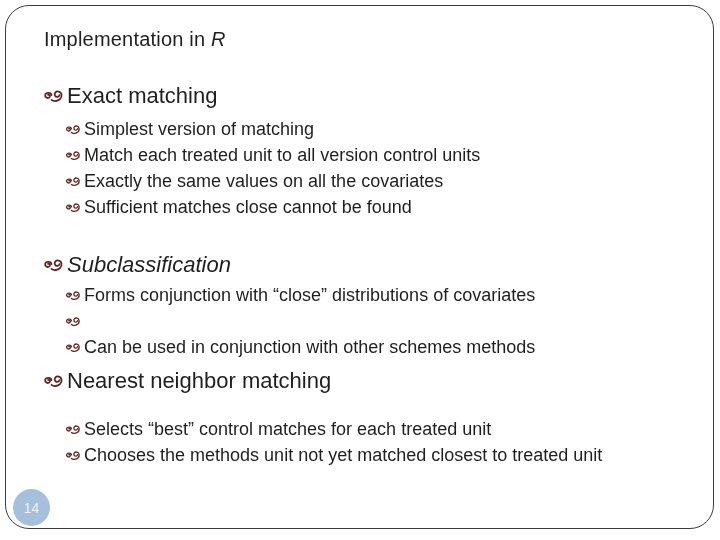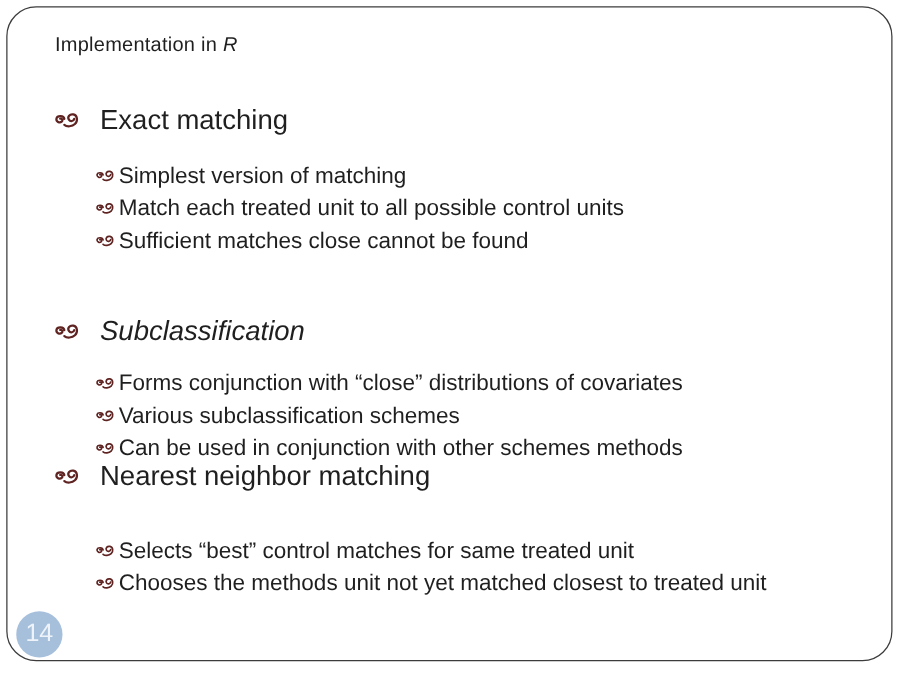--- a/index.html
+++ b/index.html
@@ -17,42 +17,42 @@
     width: 709px; height: 524px;
     border: 1px solid var(--border, #3c3c3c);
     border-radius: 24px;
     box-sizing: border-box;
     background: transparent;
   }
   .slide-title {
     position: absolute;
     left: 44px; top: 28px;
     margin: 0;
-    font-size: 16px;
+    font-size: 20px;
     font-weight: 400;
     letter-spacing: 0.2px;
     color: var(--text, #1f1f1f);
     white-space: nowrap;
   }
   .slide-title em { font-style: italic; }
   .heading {
     position: absolute;
     left: 43px;
     display: flex;
     align-items: center;
-    gap: 16px;
+    gap: 3px;
     font-size: 22px;
     line-height: 26px;
     white-space: nowrap;
   }
   .heading .bullet { width: 21px; height: 14px; }
   .sublist {
     position: absolute;
     left: 65px;
-    margin: 11px; padding: 0;
+    margin: 0; padding: 0;
     list-style: none;
     font-size: 18px;
   }
   .sublist li {
     display: flex;
     align-items: center;
     gap: 3px;
     height: 26px;
     white-space: nowrap;
   }
@@ -65,21 +65,21 @@
   .heading-top-3 { top: 368px; }
   .list-top-3   { top: 416px; }
   .page-badge {
     position: absolute;
     left: 13px; top: 489px;
     width: 37px; height: 37px;
     border-radius: 50%;
     background: var(--page_circle, #a6c0dc);
     color: var(--page_text, #eef3f9);
     display: flex; align-items: center; justify-content: center;
-    font-size: 20px;
+    font-size: 14px;
     z-index: 2;
   }
 </style>
 </head>
 <body style="--text: #1f1f1f; --bullet: #5f2422; --border: #3c3c3c; --page_circle: #a6c0dc; --page_text: #eef3f9;">
 
 <svg width="0" height="0" style="position:absolute" aria-hidden="true">
   <defs>
     <g id="flourish" fill="none" stroke="currentColor" stroke-width="2.2" stroke-linecap="round">
       <path d="M10.5,7 C10,3.5 3.5,3.3 2.7,6.6 C2,9.5 5.8,11.5 7.9,9.7 C9.4,8.4 8.2,6.1 6.3,6.7"></path>
@@ -102,21 +102,27 @@
   <li>
     <svg class="bullet" viewBox="0 0 26 16">
         <use href="#flourish"></use>
       </svg>
     <span>Simplest version of matching</span>
   </li>
   <li>
     <svg class="bullet" viewBox="0 0 26 16">
         <use href="#flourish"></use>
       </svg>
-    <span>Match each treated unit to all possible control units</span>
+    <span>Match each treated unit to all version control units</span>
+  </li>
+  <li>
+    <svg class="bullet" viewBox="0 0 26 16">
+        <use href="#flourish"></use>
+      </svg>
+    <span>Exactly the same values on all the covariates</span>
   </li>
   <li>
     <svg class="bullet" viewBox="0 0 26 16">
         <use href="#flourish"></use>
       </svg>
     <span>Sufficient matches close cannot be found</span>
   </li>
 </ul>
 
 <div class="heading heading-top-2">
@@ -129,42 +135,41 @@
   <li>
     <svg class="bullet" viewBox="0 0 26 16">
         <use href="#flourish"></use>
       </svg>
     <span>Forms conjunction with “close” distributions of covariates</span>
   </li>
   <li>
     <svg class="bullet" viewBox="0 0 26 16">
         <use href="#flourish"></use>
       </svg>
-    <span>Various subclassification schemes</span>
   </li>
   <li>
     <svg class="bullet" viewBox="0 0 26 16">
         <use href="#flourish"></use>
       </svg>
     <span>Can be used in conjunction with other schemes methods</span>
   </li>
 </ul>
 
 <div class="heading heading-top-3">
   <svg class="bullet" viewBox="0 0 26 16">
       <use href="#flourish"></use>
     </svg>
   <span>Nearest neighbor matching</span>
 </div>
 <ul class="sublist list-top-3">
   <li>
     <svg class="bullet" viewBox="0 0 26 16">
         <use href="#flourish"></use>
       </svg>
-    <span>Selects “best” control matches for same treated unit</span>
+    <span>Selects “best” control matches for each treated unit</span>
   </li>
   <li>
     <svg class="bullet" viewBox="0 0 26 16">
         <use href="#flourish"></use>
       </svg>
     <span>Chooses the methods unit not yet matched closest to treated unit</span>
   </li>
 </ul>
 
 <div class="page-badge">

